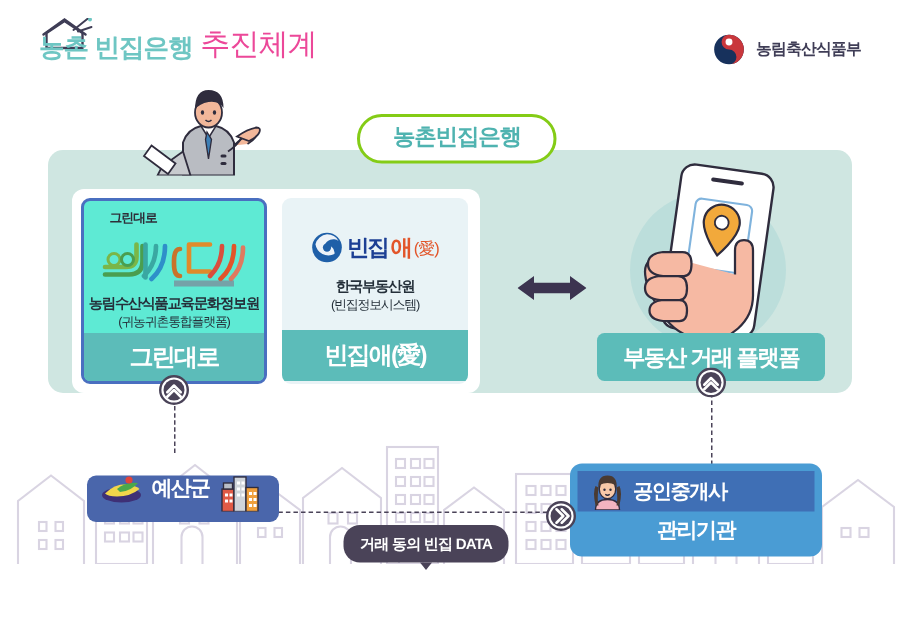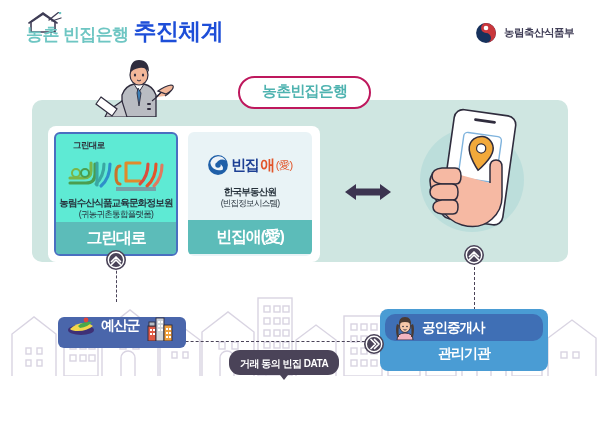--- a/index.html
+++ b/index.html
@@ -12,35 +12,35 @@
   #stage { position: relative; width: 600px; height: 376px; background: #fff; }
 
   
   .skyline { position: absolute; left: 0; bottom: 0; width: 600px; height: 120px; z-index: 0; }
 
   
   .header { position: absolute; left: 0; top: 0; width: 600px; height: 58px; z-index: 6; }
   .title-wrap { position: absolute; left: 26px; top: 20px; display: flex; align-items: flex-end; gap: 5px; }
   .home-mark { position: absolute; left: 28px; top: 12px; width: 34px; height: 22px; }
   .title-a { font-size: 17px; font-weight: bold; color: #6ec6c3; letter-spacing: -0.6px; line-height: 1; }
-  .title-b { font-size: 23px; font-weight: bold; color: #1d4ed8; letter-spacing: -0.6px; line-height: 1; }
+  .title-b { font-size: 20px; font-weight: normal; color: #ec4899; letter-spacing: -0.6px; line-height: 1; }
 
   .gov-logo { position: absolute; right: 26px; top: 22px; display: flex; align-items: center; gap: 7px; }
   .gov-name { font-size: 10.5px; color: #3f3d56; letter-spacing: -0.5px; font-weight: bold; }
 
   
   .panel {
     position: absolute; left: 32px; top: 100px; width: 536px; height: 162px;
     background: #cfe6e1; border-radius: 10px; z-index: 2;
   }
 
   
   .pill {
     position: absolute; left: 238px; top: 76px; z-index: 7;
-    background: #ffffff; border: 2px solid #be185d; border-radius: 22px;
+    background: #ffffff; border: 2px solid #84cc16; border-radius: 22px;
     padding: 4px 22px 6px 22px;
   }
   .pill span { font-size: 15px; font-weight: bold; color: #4fb3b0; letter-spacing: -0.8px; }
 
   
   .group-box {
     position: absolute; left: 48px; top: 126px; width: 272px; height: 136px;
     background: #ffffff; border-radius: 8px; z-index: 3;
   }
 
@@ -107,21 +107,21 @@
     display: flex; align-items: flex-start; gap: 5px; padding-left: 8px;
   }
   .muni-name { font-size: 14px; font-weight: bold; color: #ffffff; letter-spacing: -1.2px; }
 
   
   .agency {
     position: absolute; left: 380px; top: 309px; width: 168px; height: 62px;
     background: #4a9cd4; border-radius: 8px; z-index: 6; padding: 5px;
   }
   .agency-top {
-    height: 27px; background: #3f6fb5; border-radius: 10px;
+    height: 27px; background: #3f6fb5; border-radius: 0;
     display: flex; align-items: center; gap: 5px; padding-left: 8px;
   }
   .agency-top span { font-size: 13.5px; font-weight: bold; color: #ffffff; letter-spacing: -1px; }
   .agency-bot { height: 26px; display: flex; align-items: center; justify-content: center; }
   .agency-bot span { font-size: 14px; font-weight: bold; color: #ffffff; letter-spacing: -1px; }
 
   
   .man { position: absolute; left: 92px; top: 55px; width: 86px; height: 62px; z-index: 5; }
 </style>
 </head>
@@ -329,20 +329,23 @@
       <text x="79" y="89.5" font-size="7" fill="#ffffff" text-anchor="middle" font-family="Liberation Sans, sans-serif">검색</text>
     </g>
     <g fill="#f6b9a3" stroke="#2f2c3d" stroke-width="1.5" stroke-linejoin="round">
       <path d="M44 62 q-12 2 -12 11 q0 10 10 26 q8 14 22 18 q18 5 30 -6 q10 -9 10 -22 l0 -30 q0 -7 -6 -7 q-6 0 -6 7 l0 16"></path>
       <path d="M44 60 q-10 1 -10 8 q0 7 10 8 l14 0 q5 0 5 -8 q0 -8 -6 -8 z"></path>
       <path d="M42 76 q-10 1 -10 8 q0 7 10 8 l13 0 q5 0 5 -8 q0 -8 -6 -8 z"></path>
       <path d="M44 92 q-9 1 -9 7 q0 6 9 7 l11 0 q5 0 5 -7 q0 -7 -5 -7 z"></path>
     </g>
   </svg>
 
+  <div class="plat-bar">
+    <span>부동산 거래 플랫폼</span>
+  </div>
 
   <svg class="badge-up b1" viewBox="0 0 20 20">
     <circle cx="10" cy="10" r="9.2" fill="#ffffff" stroke="#4a4358" stroke-width="1.6"></circle>
     <circle cx="10" cy="10" r="7" fill="#4a4358"></circle>
     <path d="M5.5 11.5 L10 7 L14.5 11.5 M5.5 14.5 L10 10 L14.5 14.5" fill="none" stroke="#ffffff" stroke-width="1.7" stroke-linecap="round" stroke-linejoin="round"></path>
   </svg>
   <svg class="badge-up b2" viewBox="0 0 20 20">
     <circle cx="10" cy="10" r="9.2" fill="#ffffff" stroke="#4a4358" stroke-width="1.6"></circle>
     <circle cx="10" cy="10" r="7" fill="#4a4358"></circle>
     <path d="M5.5 11.5 L10 7 L14.5 11.5 M5.5 14.5 L10 10 L14.5 14.5" fill="none" stroke="#ffffff" stroke-width="1.7" stroke-linecap="round" stroke-linejoin="round"></path>

